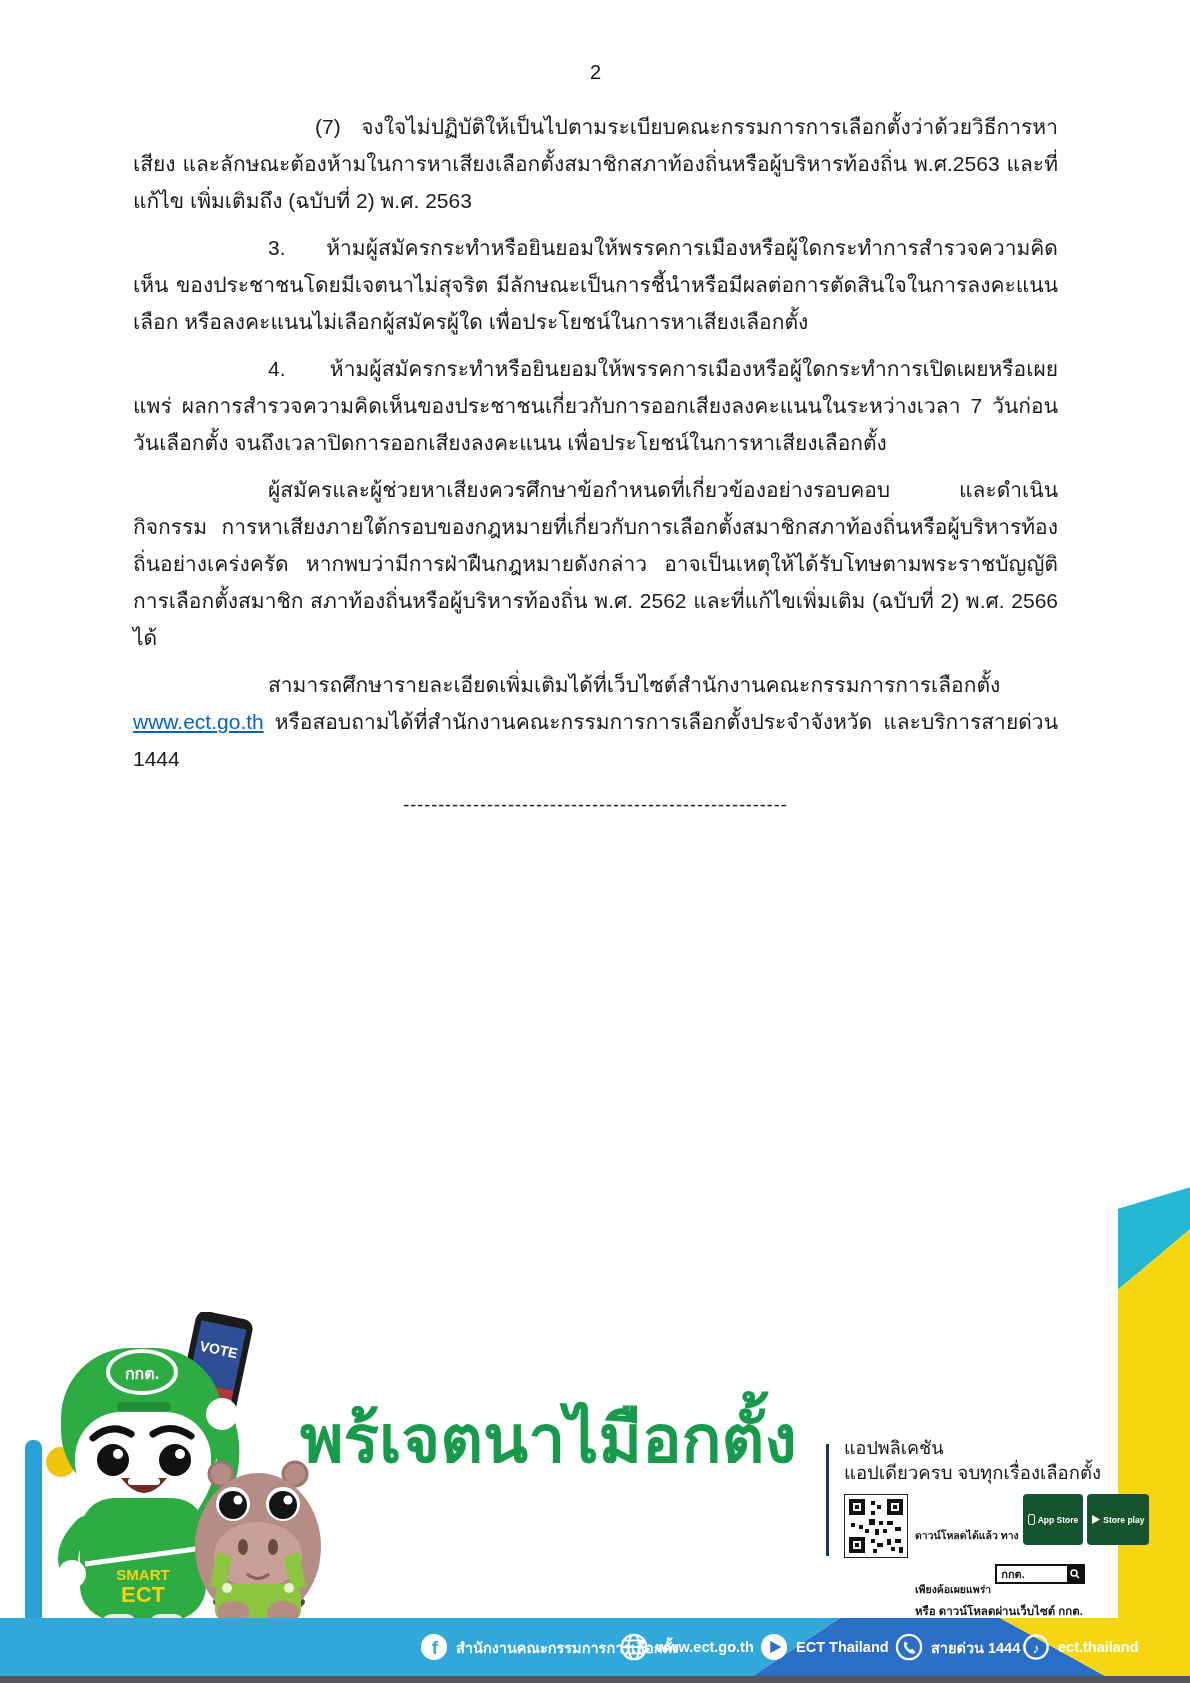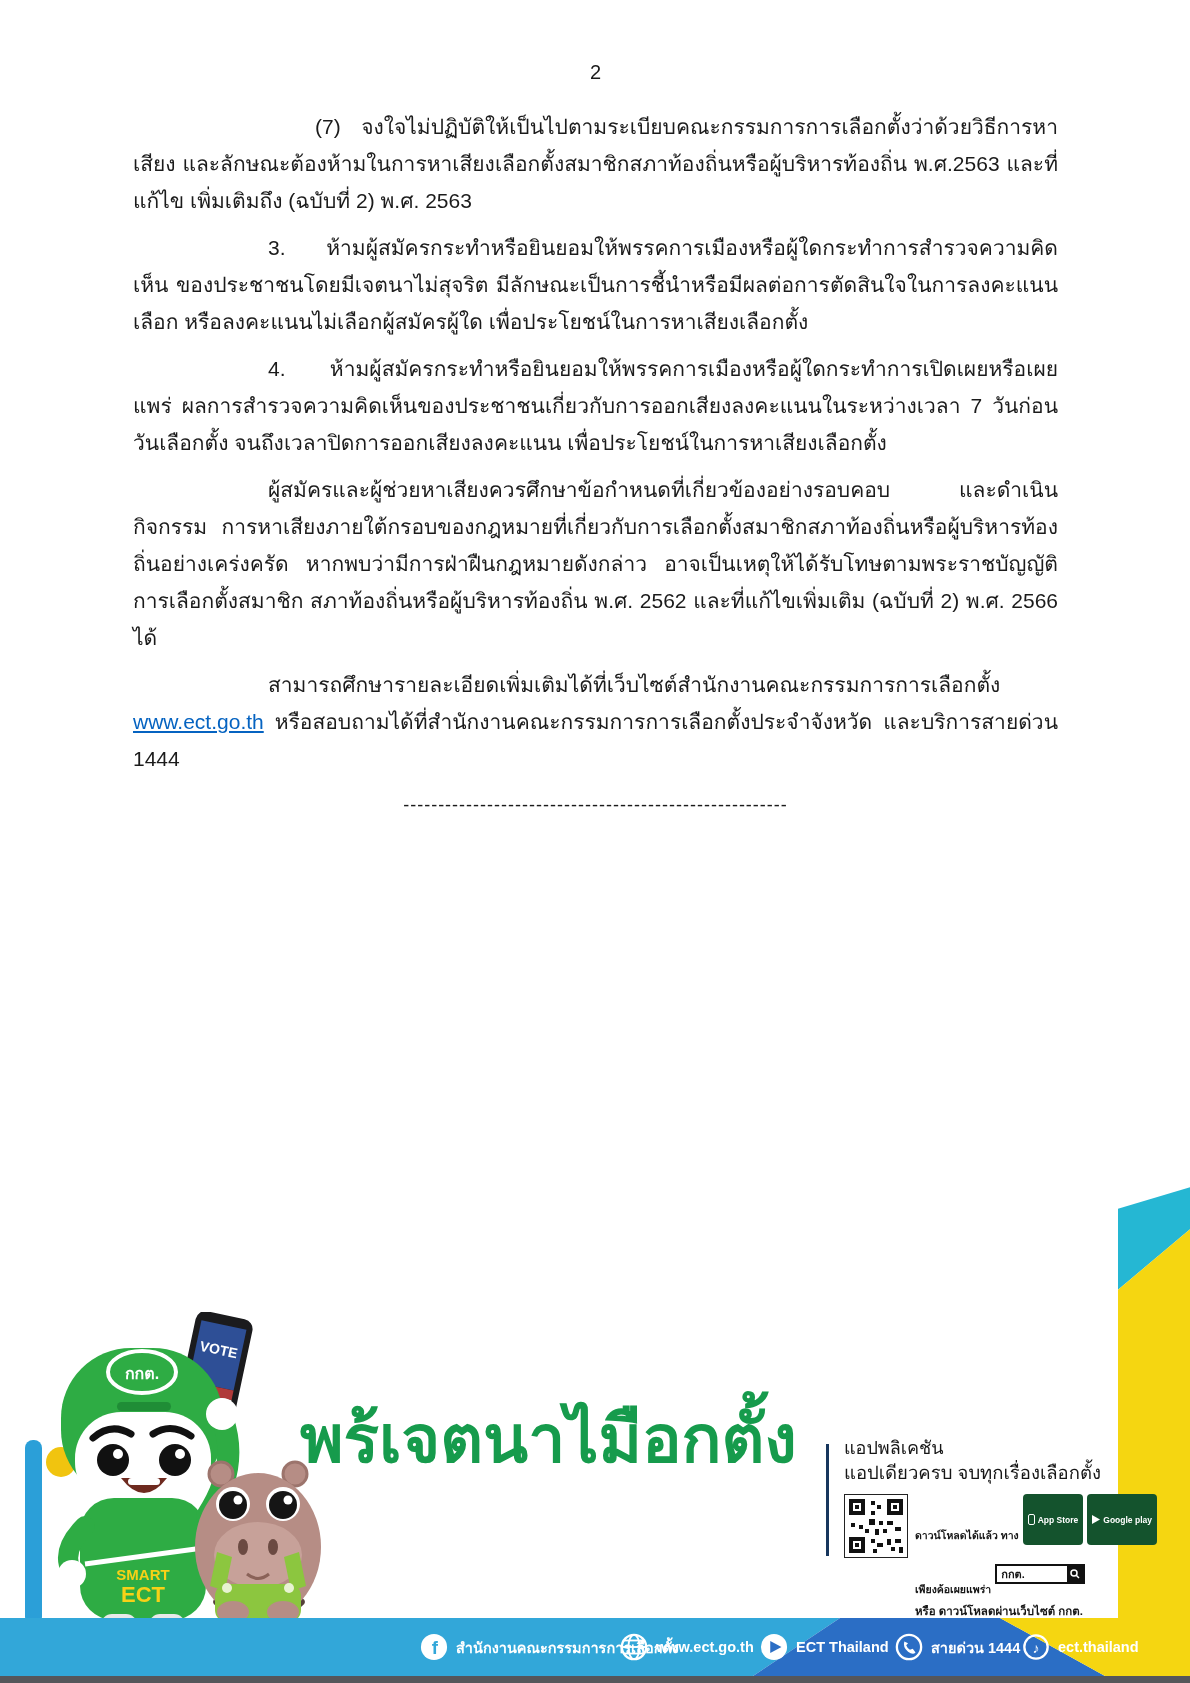--- a/index.html
+++ b/index.html
@@ -185,21 +185,21 @@
           <span class="badge">
             <svg width="7" height="11" viewBox="0 0 7 11">
               <rect x="0.5" y="0.5" width="6" height="10" rx="1.5" fill="none" stroke="#ffffff"></rect>
             </svg>
             <span>App Store</span>
           </span>
           <span class="badge">
             <svg width="8" height="9" viewBox="0 0 8 9">
               <polygon points="0,0 8,4.5 0,9" fill="#ffffff"></polygon>
             </svg>
-            <span>Google play</span>
+            <span>Store play</span>
           </span>
         </div>
         <div class="dl-line">
           <span class="dl-text">เพียงค้อเผยแพร่า</span>
           <span class="searchbox">
             <span class="q">กกต.</span>
             <span class="mag">
               <svg width="10" height="10" viewBox="0 0 10 10">
                 <circle cx="4" cy="4" r="3" fill="none" stroke="#ffffff" stroke-width="1.5"></circle>
                 <line x1="6.2" y1="6.2" x2="9" y2="9" stroke="#ffffff" stroke-width="1.5"></line>

